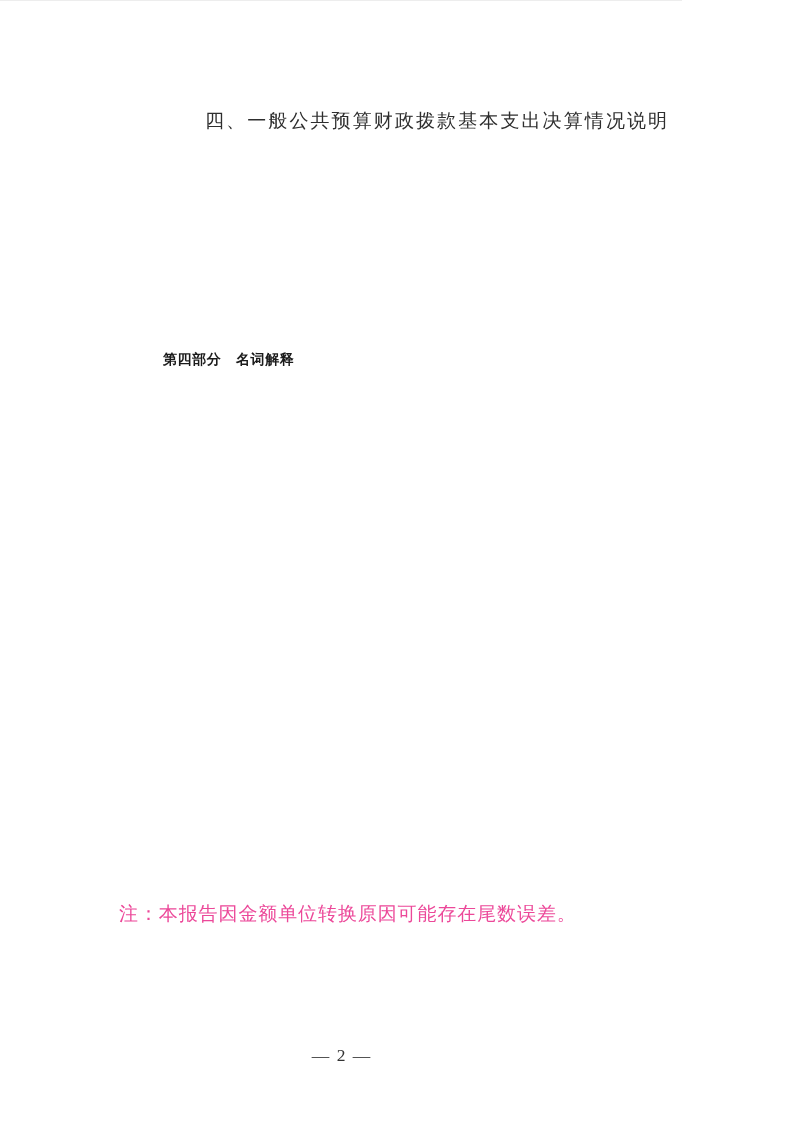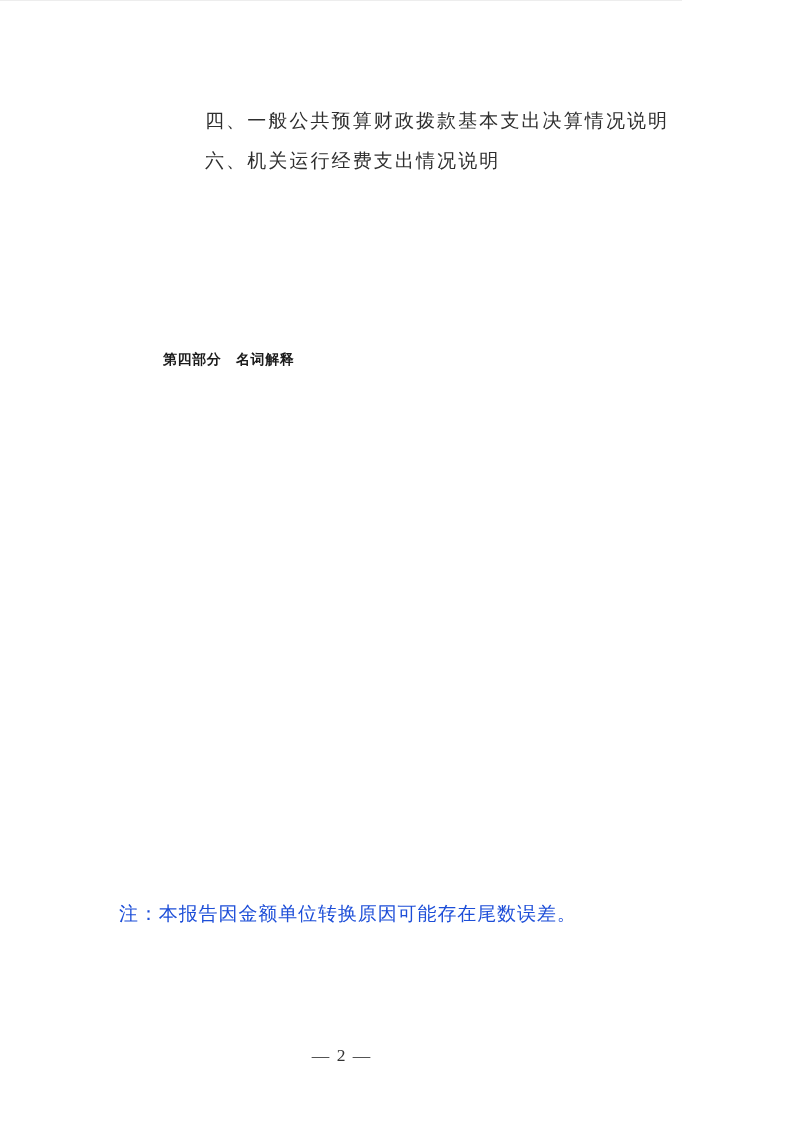--- a/index.html
+++ b/index.html
@@ -44,21 +44,21 @@
     white-space: nowrap;
   }
   .footnote {
     position: absolute;
     left: 119px;
     top: 893px;
     height: 40px;
     line-height: 40px;
     font-size: 19px;
     letter-spacing: 0.9px;
-    color: #1d4ed8;
+    color: #ec4899;
     white-space: nowrap;
   }
   .page-number {
     position: absolute;
     left: 0;
     top: 1039px;
     width: 100%;
     height: 30px;
     line-height: 30px;
     text-align: center;
@@ -67,21 +67,20 @@
     color: #333333;
   }
 </style>
 </head>
 <body>
 
 <div class="page">
 
   <div class="toc">
     <div class="toc-item">四、一般公共预算财政拨款基本支出决算情况说明</div>
-    <div class="toc-item">六、机关运行经费支出情况说明</div>
   </div>
 
   <div class="section-heading">第四部分　名词解释</div>
 
   <div class="footnote">注：本报告因金额单位转换原因可能存在尾数误差。</div>
 
   <div class="page-number">— 2 —</div>
 
 </div>
 

